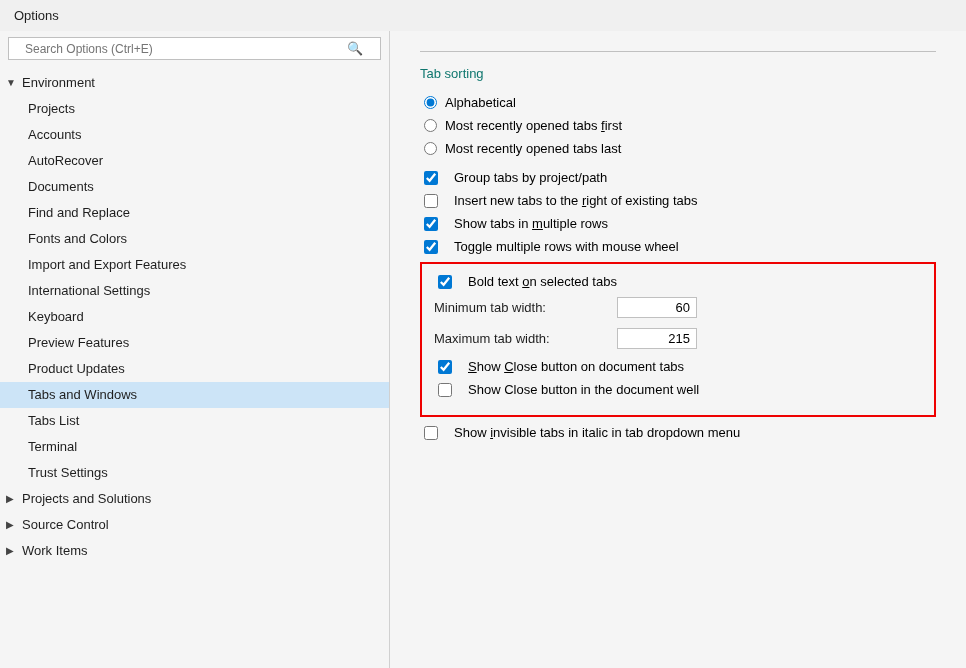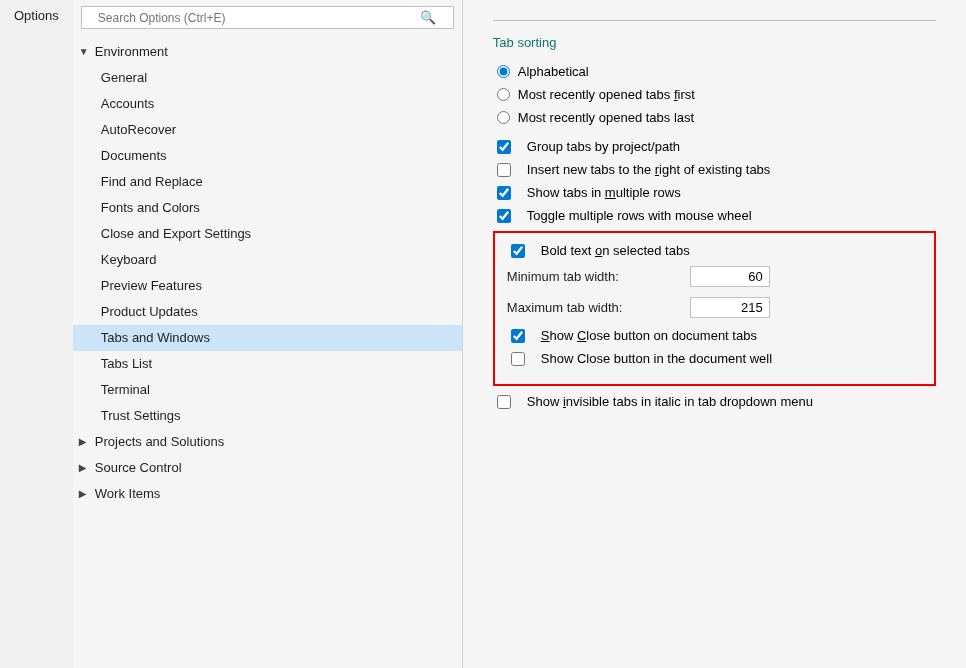--- a/index.html
+++ b/index.html
@@ -9,21 +9,21 @@
       background: #f0f0f0;
       width: 966px;
       height: 668px;
       overflow: hidden;
     }
     .window {
       width: 966px;
       height: 668px;
       background: #f0f0f0;
       display: flex;
-      flex-direction: row;
+      flex-direction: column;
     }
     .title-bar {
       padding: 8px 14px;
       font-size: 13px;
       color: #1e1e1e;
       font-weight: 400;
       background: #f0f0f0;
     }
     .content {
       display: flex;
@@ -178,39 +178,42 @@
       <div class="search-box">
         <input type="text" placeholder="Search Options (Ctrl+E)" style="">
         <span class="search-icon">🔍</span>
       </div>
       <div class="tree">
         <div class="tree-item parent">
           <span class="arrow">▼</span>
           <span>Environment</span>
         </div>
         <div class="tree-item child">
-          <span>General</span>
+          <span>Projects</span>
         </div>
         <div class="tree-item child">
           <span>Accounts</span>
         </div>
         <div class="tree-item child">
           <span>AutoRecover</span>
         </div>
         <div class="tree-item child">
           <span>Documents</span>
         </div>
         <div class="tree-item child">
           <span>Find and Replace</span>
         </div>
         <div class="tree-item child">
           <span>Fonts and Colors</span>
         </div>
         <div class="tree-item child">
-          <span>Close and Export Settings</span>
+          <span>Import and Export Features</span>
+        </div>
+        <div class="tree-item child">
+          <span>International Settings</span>
         </div>
         <div class="tree-item child">
           <span>Keyboard</span>
         </div>
         <div class="tree-item child">
           <span>Preview Features</span>
         </div>
         <div class="tree-item child">
           <span>Product Updates</span>
         </div>

